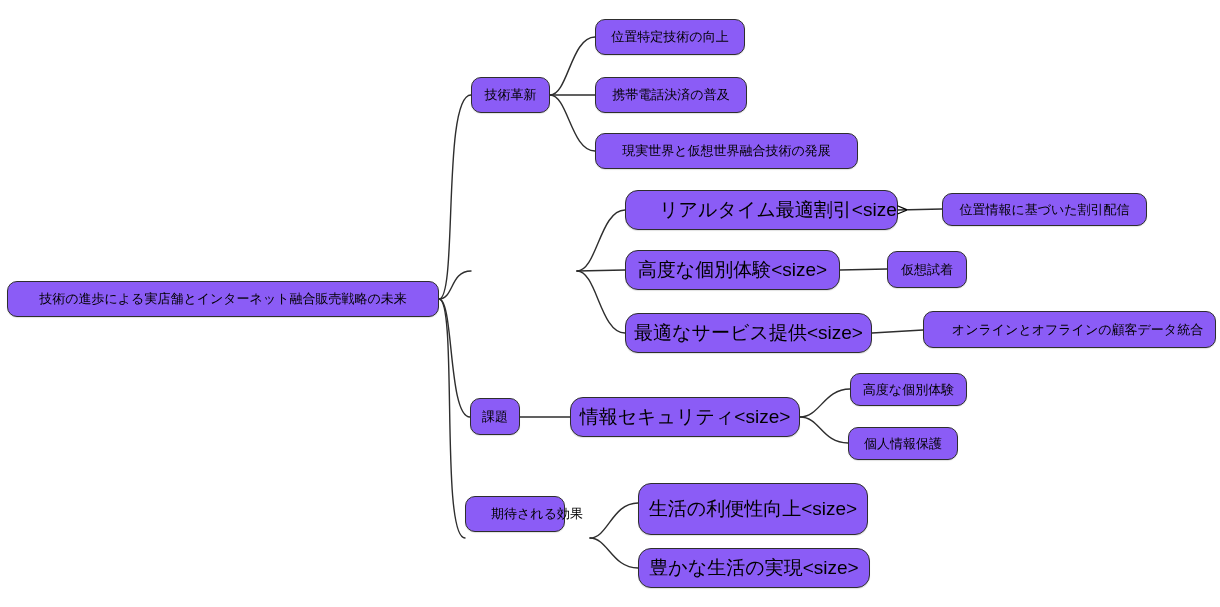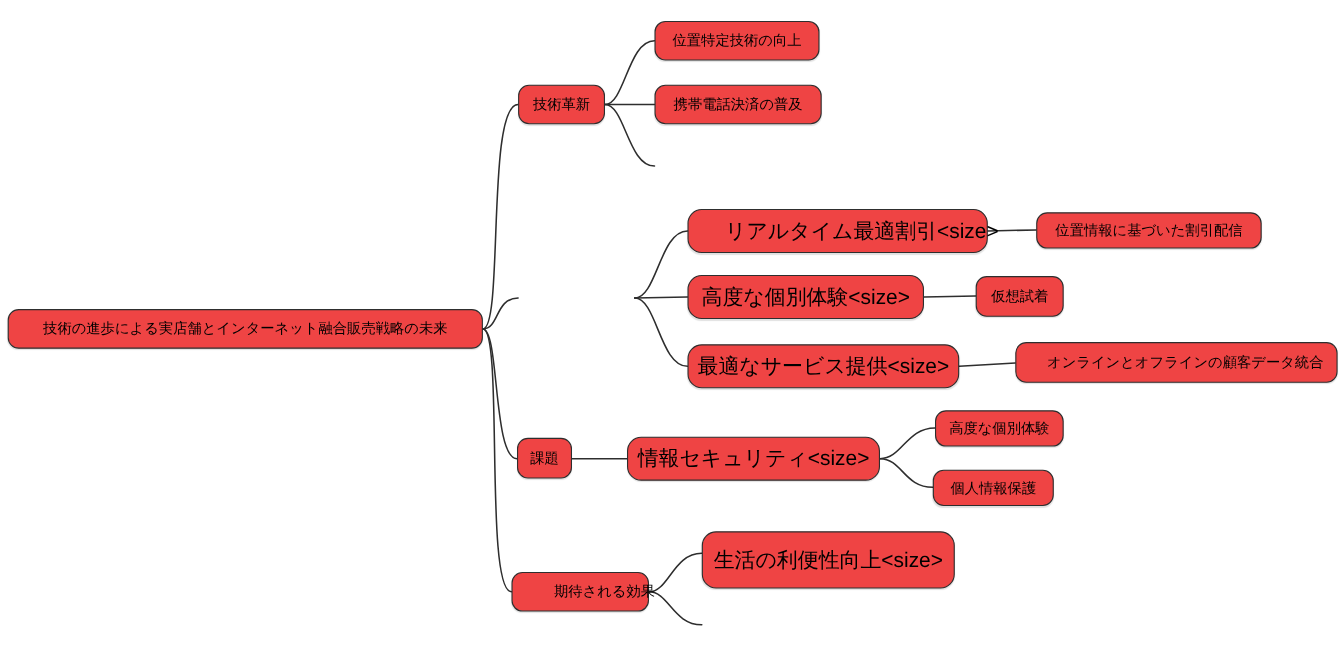--- a/index.html
+++ b/index.html
@@ -17,21 +17,21 @@
   }
   #edges {
     position: absolute;
     left: 0; top: 0;
     width: 1220px;
     height: 607px;
   }
   .node {
     position: absolute;
     box-sizing: border-box;
-    background: #ef4444;
+    background: #8b5cf6;
     border: 1.6px solid #2e2e2e;
     border-radius: 10px;
     display: flex;
     align-items: center;
     justify-content: center;
     white-space: nowrap;
     color: #000000;
     box-shadow: 0 1px 1px rgba(0,0,0,0.12);
     text-align: right;
   }
@@ -68,29 +68,31 @@
     <path d="M872,333 L923,330"></path>
     <path d="M800,417 C820,417 824,389 850,389"></path>
     <path d="M800,417 C820,417 822,443 848,443"></path>
   </svg>
 
   <div class="node sm" style="left:7px; top:281px; width:432px; height:36px;">技術の進歩による実店舗とインターネット融合販売戦略の未来</div>
 
   <div class="node sm" style="left:471px; top:77px; width:79px; height:36px;">技術革新</div>
   <div class="node sm" style="left:595px; top:19px; width:150px; height:36px;">位置特定技術の向上</div>
   <div class="node sm" style="left:595px; top:77px; width:152px; height:36px;">携帯電話決済の普及</div>
+  <div class="node sm" style="left:595px; top:133px; width:263px; height:36px;">現実世界と仮想世界融合技術の発展</div>
 
   <div class="node lg" style="left:625px; top:190px; width:273px; height:40px;padding-left:44px;">リアルタイム最適割引&lt;size&gt;</div>
   <div class="node sm" style="left:942px; top:193px; width:205px; height:33px;">位置情報に基づいた割引配信</div>
   <div class="node lg" style="left:625px; top:250px; width:215px; height:40px;">高度な個別体験&lt;size&gt;</div>
   <div class="node sm" style="left:887px; top:251px; width:80px; height:37px;">仮想試着</div>
   <div class="node lg" style="left:625px; top:313px; width:247px; height:40px;">最適なサービス提供&lt;size&gt;</div>
   <div class="node sm" style="left:923px; top:311px; width:293px; height:37px;padding-left:16px;">オンラインとオフラインの顧客データ統合</div>
 
   <div class="node sm" style="left:470px; top:398px; width:50px; height:37px;">課題</div>
   <div class="node lg" style="left:570px; top:397px; width:230px; height:40px;">情報セキュリティ&lt;size&gt;</div>
   <div class="node sm" style="left:850px; top:373px; width:117px; height:33px;">高度な個別体験</div>
   <div class="node sm" style="left:848px; top:427px; width:110px; height:33px;">個人情報保護</div>
 
-  <div class="node sm" style="left:465px; top:520px; width:125px; height:36px;padding-left:44px;">期待される効果</div>
+  <div class="node sm" style="left:465px; top:496px; width:100px; height:36px;padding-left:44px;">期待される効果</div>
   <div class="node lg" style="left:638px; top:483px; width:230px; height:52px;">生活の利便性向上&lt;size&gt;</div>
+  <div class="node lg" style="left:638px; top:548px; width:232px; height:40px;">豊かな生活の実現&lt;size&gt;</div>
 
 </div>
 
 </body></html>

